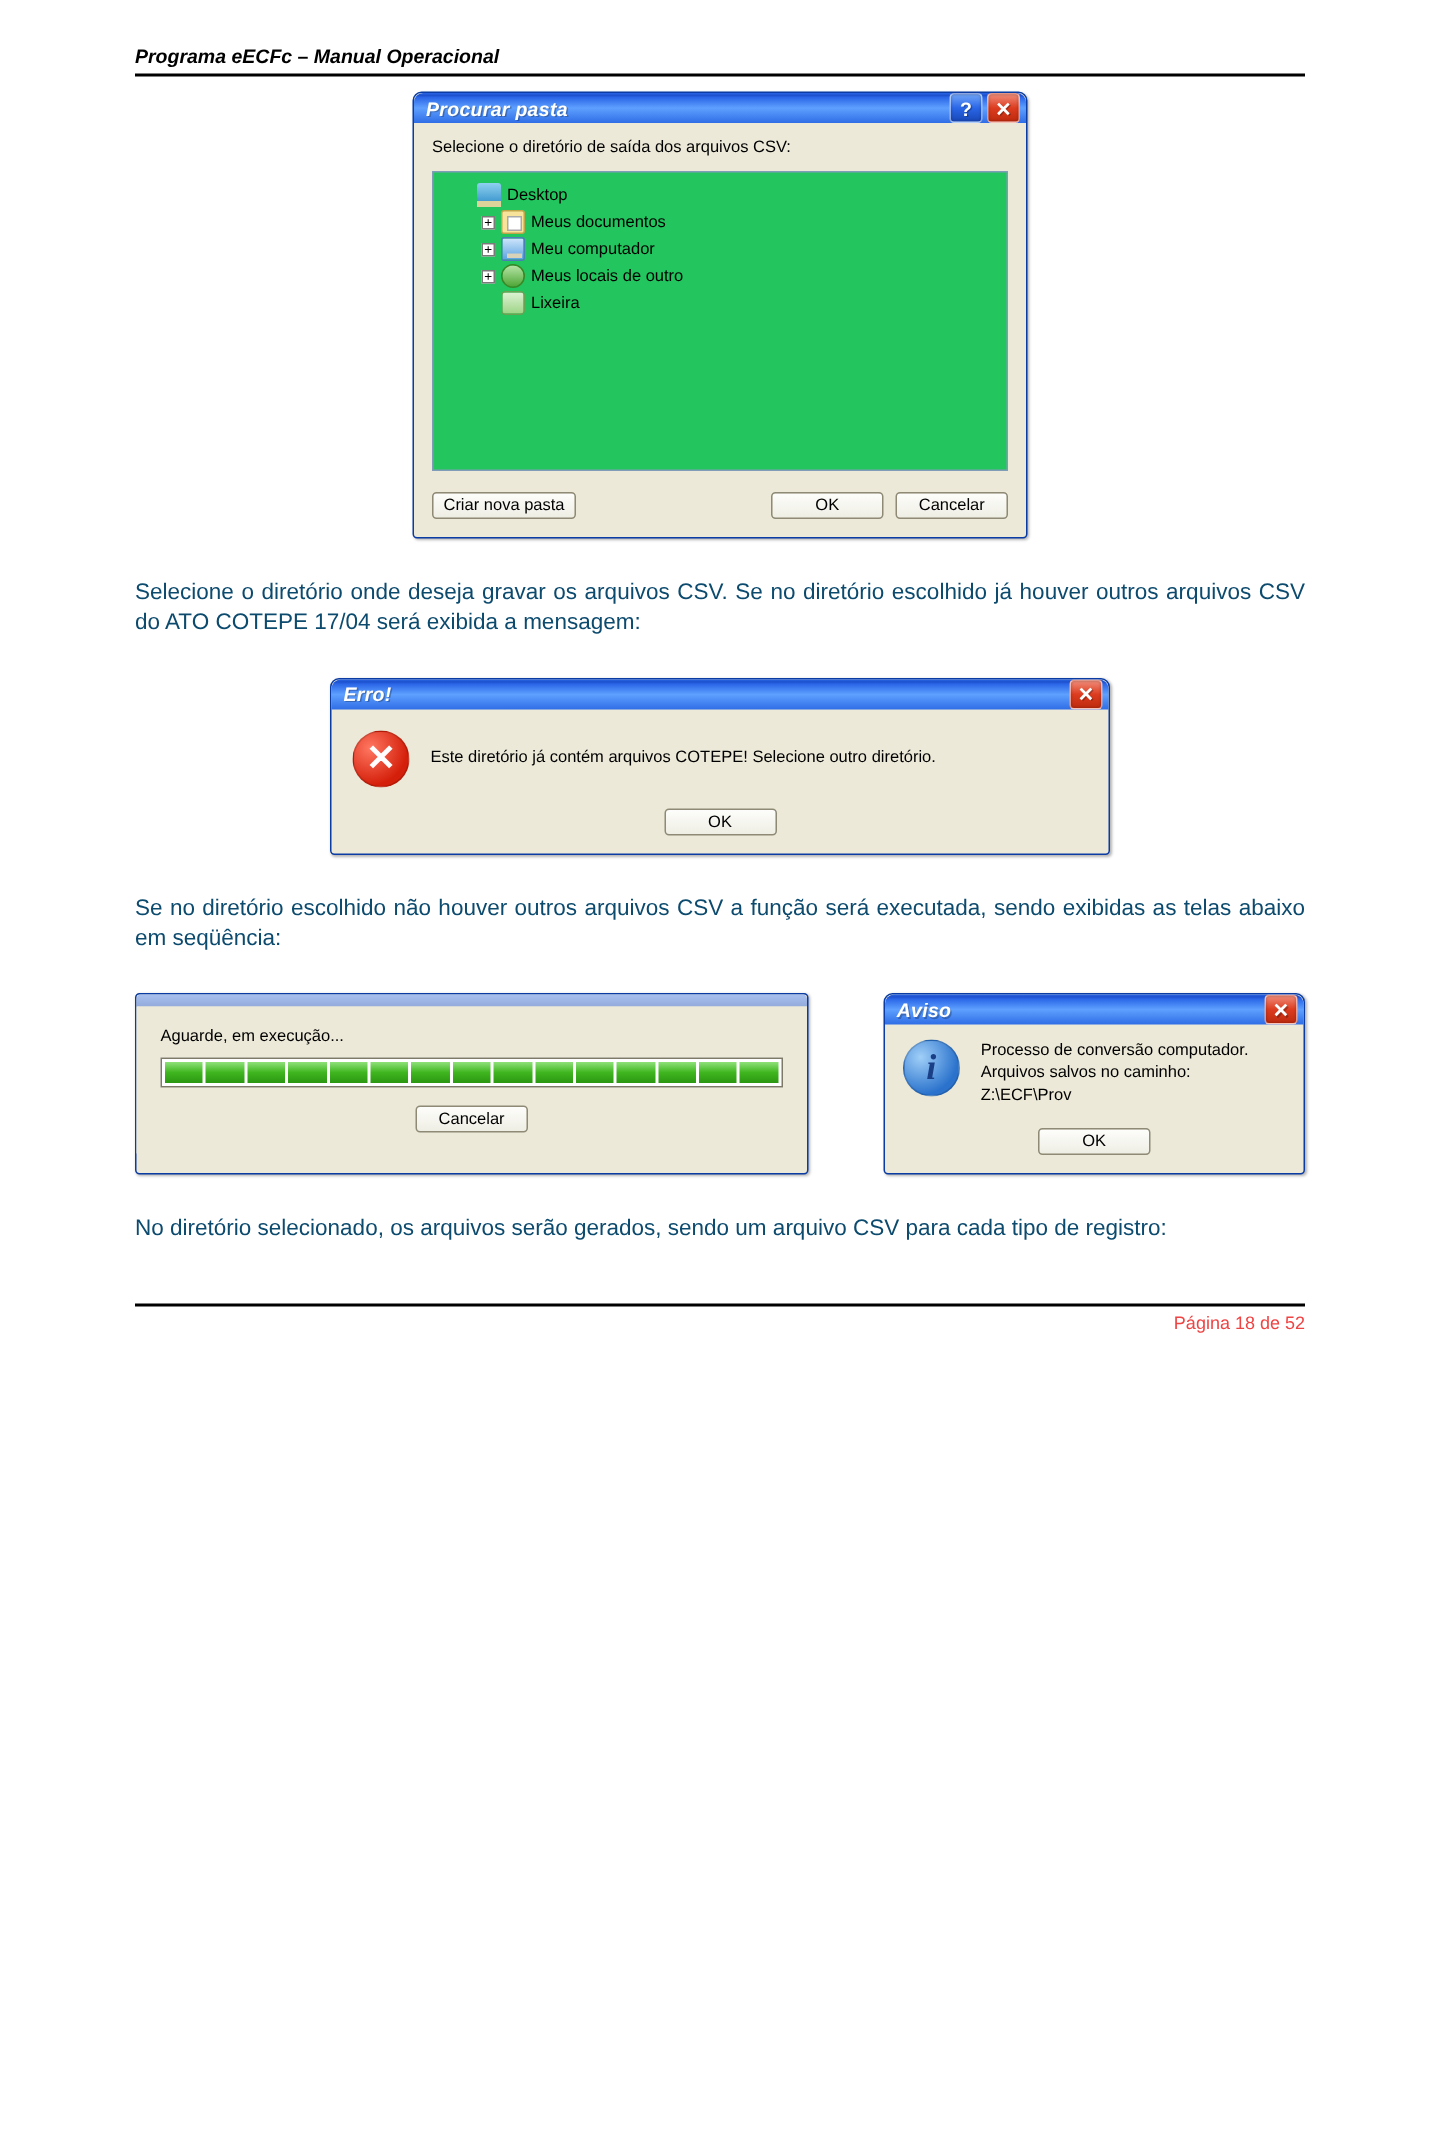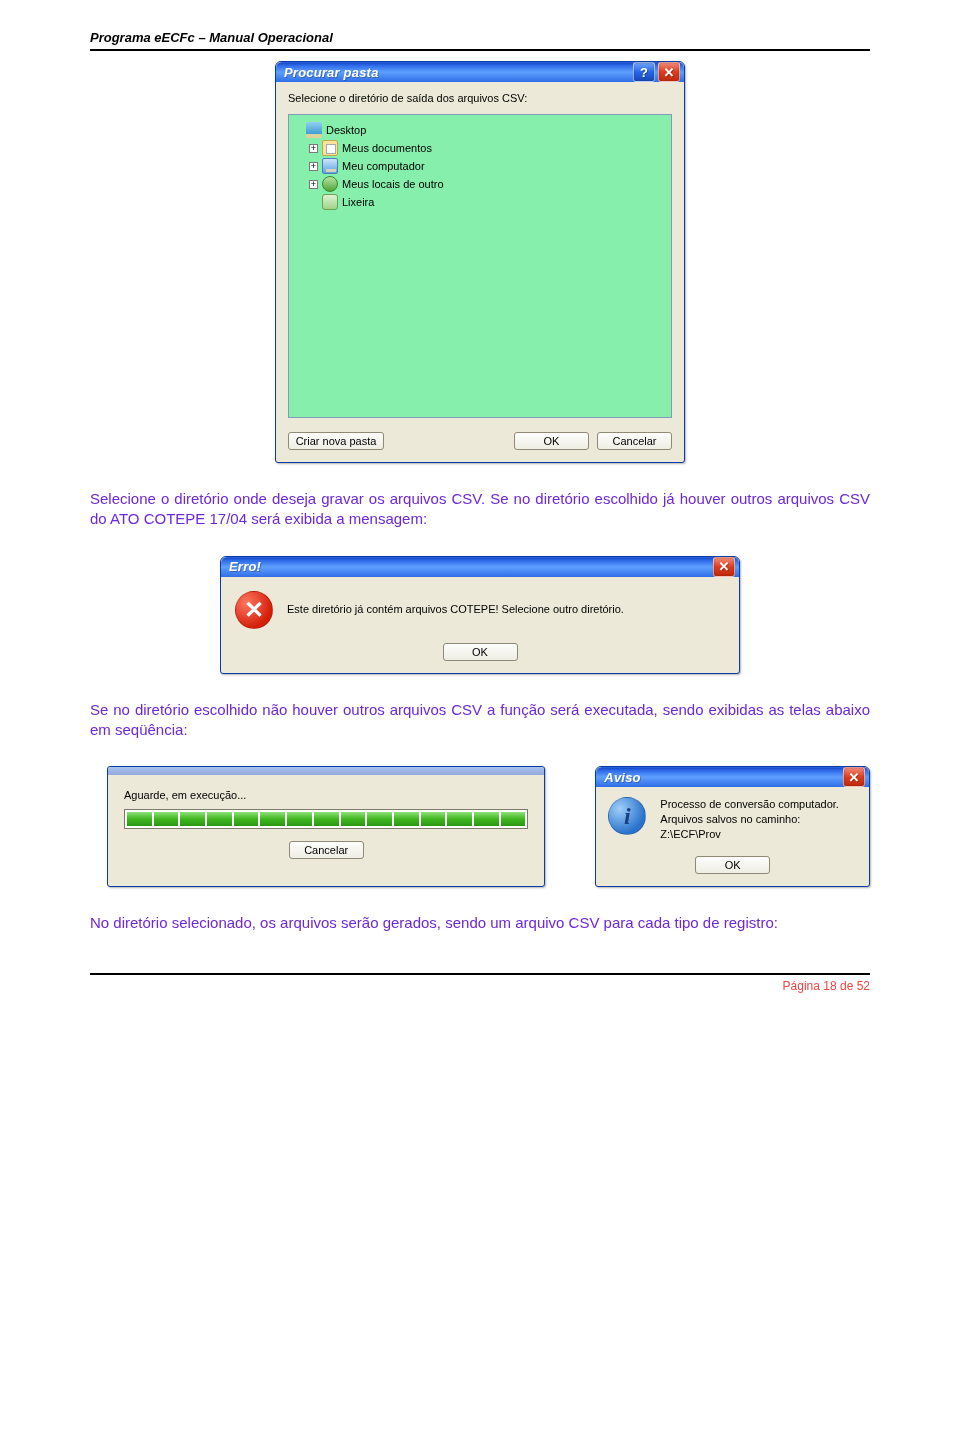--- a/index.html
+++ b/index.html
@@ -39,21 +39,21 @@
     font-size: 12px;
     color: #ef4444;
   }
 
   .section {
     margin: 26px 0;
   }
   .body-text {
     font-family: Verdana, Arial, sans-serif;
     font-size: 15px;
-    color: #6d28d9;
+    color: #0c4a6e;
     line-height: 1.35;
     text-align: justify;
   }
 
   
   .xp-window {
     border: 1px solid #0a3ca3;
     background: #ece9d8;
     border-radius: 6px 6px 3px 3px;
     box-shadow: 1px 1px 2px rgba(0,0,0,0.3);
@@ -84,24 +84,24 @@
   }
   .xp-tbtn.close { background: linear-gradient(to bottom, #f08b78, #dc3c1f 50%, #be2a0e); }
   .xp-tbtn.help { background: linear-gradient(to bottom, #6fa4f8, #2a66e7 50%, #1848b8); }
   .xp-body {
     padding: 10px 12px 12px 12px;
     font-size: 11px;
     color: #000;
   }
   .xp-label { margin-bottom: 10px; }
   .tree-box {
-    background: #86efac;
+    background: #22c55e;
     border: 1px solid #7f9db9;
-    height: 304px;
-    padding: 6px 0;
+    height: 200px;
+    padding: 6px 12px;
     overflow: auto;
   }
   .tree { list-style: none; margin: 0; padding: 0; }
   .tree li { display: flex; align-items: center; padding: 1px 0 1px 4px; font-size: 11px; white-space: nowrap; }
   .tree li.indent1 { padding-left: 20px; }
   .expander {
     width: 9px; height: 9px;
     border: 1px solid #7a7a7a;
     background: #fff;
     display: inline-flex;
@@ -155,21 +155,21 @@
     font-weight: bold; font-size: 24px; color: #fff;
     border: 1px solid rgba(0,0,0,0.15);
   }
   .msg-icon.error { background: radial-gradient(circle at 30% 30%, #ff7761, #d41f0a 70%); }
   .msg-icon.info { background: radial-gradient(circle at 30% 30%, #a0cff8, #2a72cc 70%); color: #1a3f86; }
   .msg-text { font-size: 11px; line-height: 1.35; }
   .msg-buttons { display: flex; justify-content: center; }
 
   
   .two-col { display: flex; gap: 50px; margin-top: 24px; justify-content: flex-start; }
-  .progress-dialog { width: 466px; margin-left: 17px; }
+  .progress-dialog { width: 466px; }
   .progress-dialog .xp-body { padding: 14px 16px 14px 16px; background:#ece9d8; }
   .progress-dialog .no-titlebar-area {
     height: 8px;
     background: linear-gradient(to bottom, #a8c0ee, #92abdb);
     border-radius: 3px 3px 0 0;
   }
   .progress-bar {
     border: 1px solid #7d7a68;
     background: #fff;
     height: 20px;

